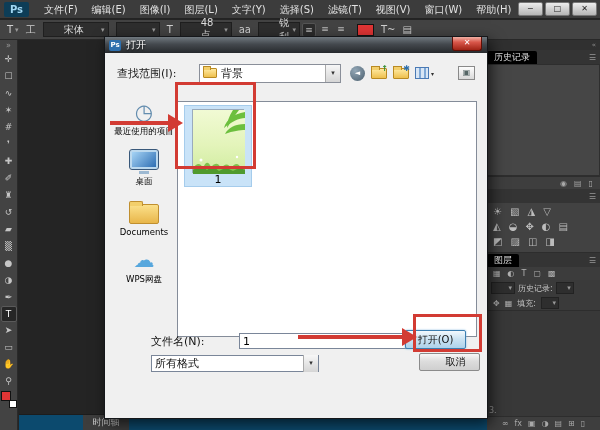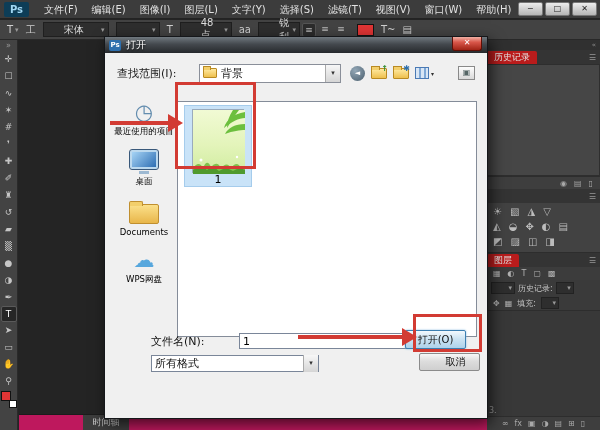--- a/index.html
+++ b/index.html
@@ -28,28 +28,28 @@
   
   .toolbox{position:absolute;left:0;top:40px;width:18px;height:390px;background:#434343;border-right:1px solid #2a2a2a;display:flex;flex-direction:column;align-items:center;z-index:5;}
   .tool-collapse{height:11px;line-height:11px;font-size:8px;color:#9a9a9a;}
   .tool{width:16px;height:17px;line-height:17px;text-align:center;font-size:9px;color:#c6c6c6;}
   .tool.selected{background:#262626;border:1px solid #5a5a5a;border-radius:2px;color:#fff;height:16px;line-height:14px;}
   .swatches{position:relative;width:16px;height:17px;margin-top:1px;}
   .sw-bg{position:absolute;right:0;bottom:0;width:8px;height:8px;background:#fff;border:1px solid #111;}
   .sw-fg{position:absolute;left:0;top:0;width:10px;height:10px;background:var(--swatch-red);border:1px solid #111;}
 
   
-  .timeline-strip{position:absolute;left:19px;top:414px;width:468px;height:16px;background:#be185d;border-top:1px solid #1c1c1c;z-index:1;display:flex;}
+  .timeline-strip{position:absolute;left:19px;top:414px;width:468px;height:16px;background:#0c4a6e;border-top:1px solid #1c1c1c;z-index:1;display:flex;}
   .timeline-tab{margin-left:64px;width:46px;height:15px;background:#3d3d3d;color:#c5c5c5;font-size:9px;text-align:center;line-height:15px;}
 
   
   .rightpanels{position:absolute;left:487px;top:40px;width:113px;height:390px;background:#3a3a3a;display:flex;flex-direction:column;font-size:9px;color:#ccc;z-index:1;}
   .rp-topbar{height:10px;background:#303030;text-align:right;color:#8d8d8d;font-size:7px;line-height:10px;padding-right:4px;}
   .panel-header{height:14px;background:#343434;display:flex;align-items:flex-end;}
-  .panel-tab{background:#b91c1c;padding:0 7px;height:13px;line-height:13px;color:#e2e2e2;font-size:9px;border-radius:2px 2px 0 0;}
+  .panel-tab{background:#000000;padding:0 7px;height:13px;line-height:13px;color:#e2e2e2;font-size:9px;border-radius:2px 2px 0 0;}
   .panel-menu{margin-left:auto;padding-right:4px;color:#999;font-size:8px;line-height:13px;}
   .history-body{height:112px;background:#464646;border:1px solid #2e2e2e;}
   .panel-footer{height:13px;background:#3e3e3e;border-top:1px solid #2d2d2d;display:flex;justify-content:flex-end;gap:7px;padding-right:7px;align-items:center;color:#a8a8a8;font-size:8px;}
   .adj-body{background:#424242;padding:3px 6px 4px;display:flex;flex-direction:column;gap:3px;border-bottom:1px solid #2d2d2d;}
   .adj-row{display:flex;gap:8px;color:#bcbcbc;font-size:10px;line-height:12px;}
   .lyr-filter{height:13px;background:#3c3c3c;display:flex;gap:7px;align-items:center;padding:0 6px;color:#b2b2b2;font-size:8px;}
   .lyr-blend{height:16px;display:flex;align-items:center;gap:3px;padding:0 4px;}
   .mini-combo{height:12px;background:#2e2e2e;border:1px solid #222;color:#999;font-size:7px;display:flex;align-items:center;justify-content:flex-end;padding-right:2px;}
   .lyr-label{font-size:8px;color:#c2c2c2;white-space:nowrap;}
   .lyr-lock{height:14px;display:flex;align-items:center;gap:5px;padding:0 6px;font-size:8px;color:#b2b2b2;}

